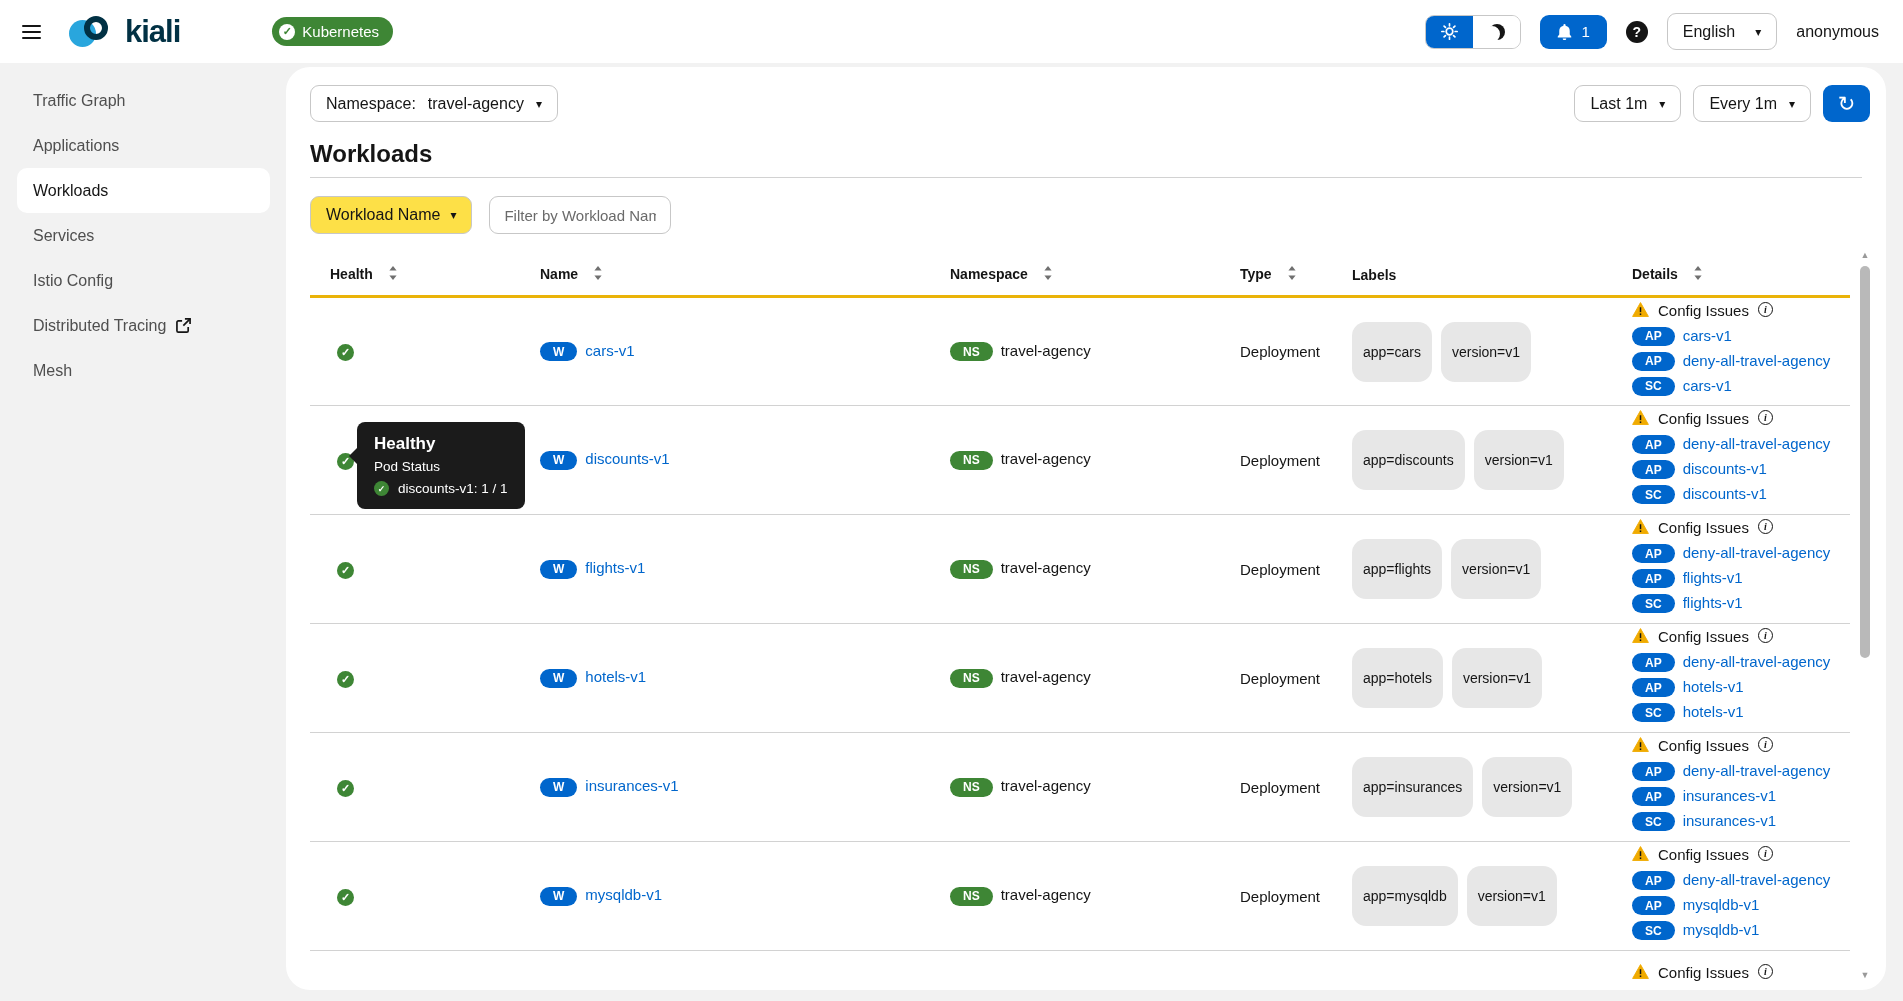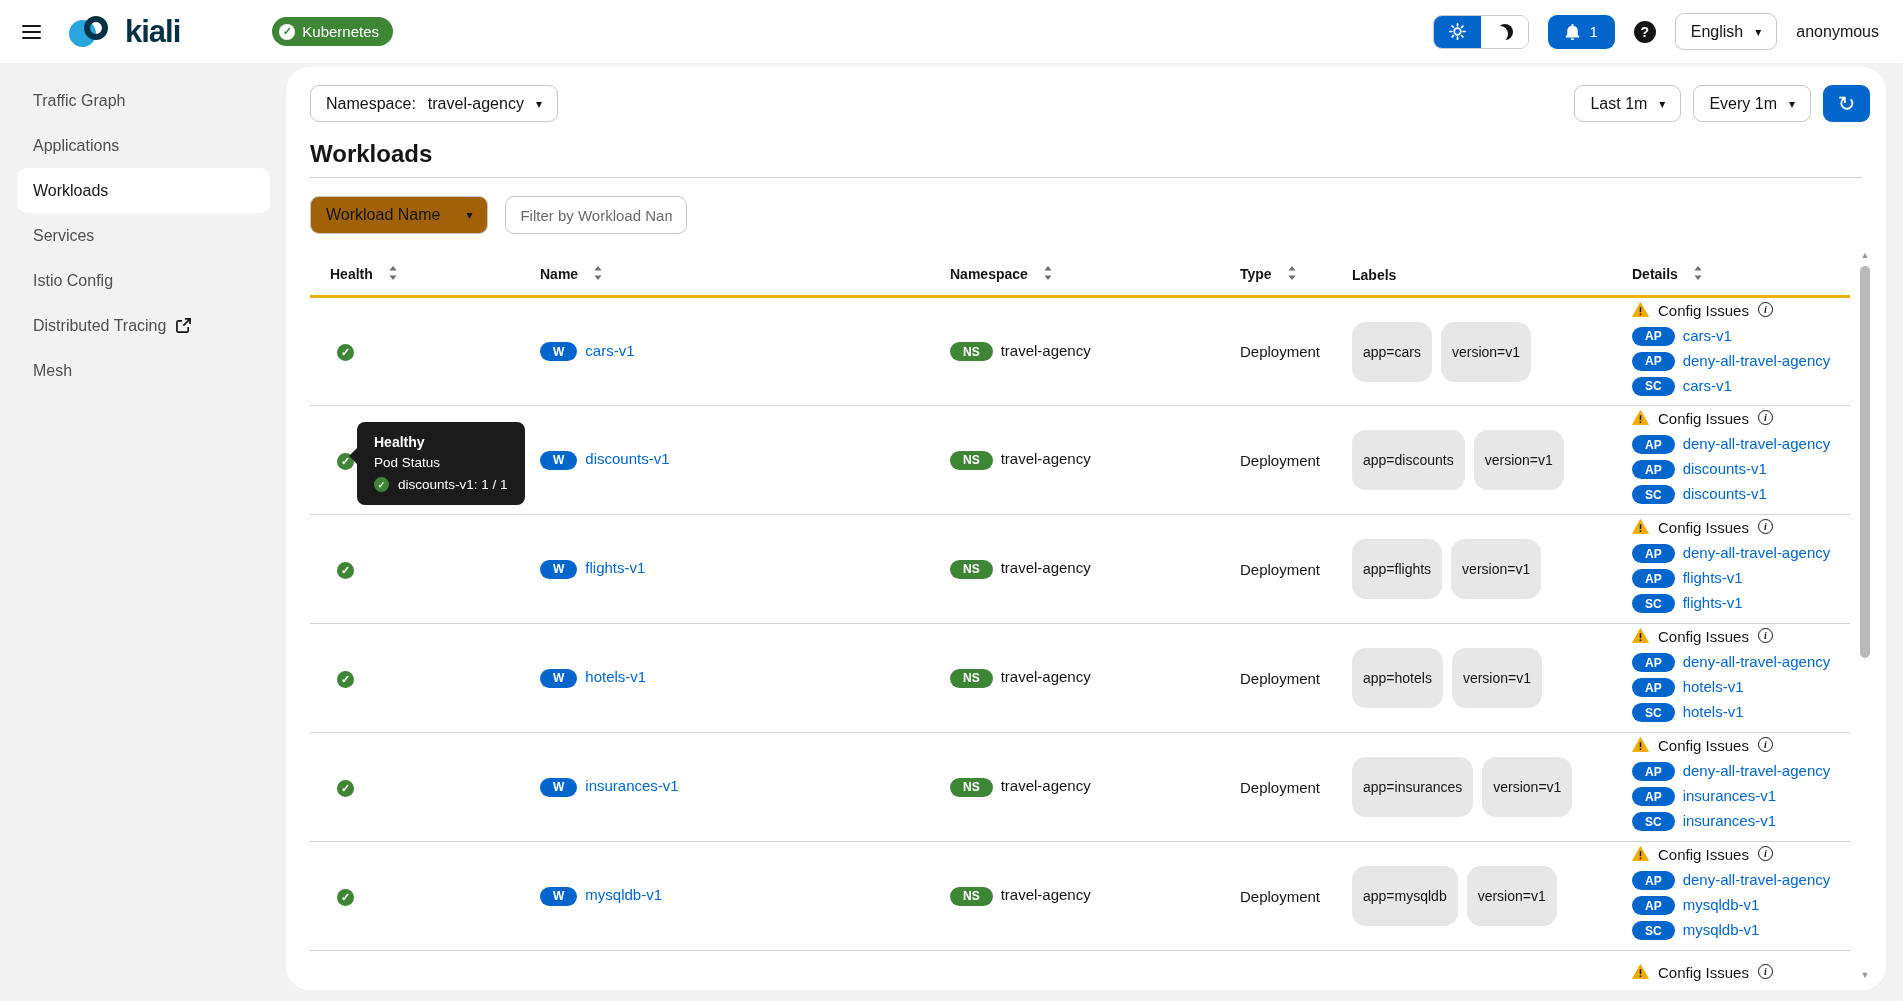--- a/index.html
+++ b/index.html
@@ -27,38 +27,38 @@
     height:29px; display:flex; align-items:center; gap:7px; padding:0 14px 0 7px; font-size:15px;
   }
   .k8s-check { width:16px; height:16px; border-radius:50%; background:#fff; color:#3e8635; font-size:11px; font-weight:700; display:flex; align-items:center; justify-content:center; }
   .mast-right { margin-left:auto; display:flex; align-items:center; gap:19px; }
   .theme-toggle { display:flex; height:34px; border:1px solid #c7c7c7; border-radius:9px; overflow:hidden; }
   .theme-seg { width:47px; display:flex; align-items:center; justify-content:center; cursor:pointer; background:#fff; }
   .theme-seg.light { background:#0066cc; }
   .crescent { width:16px; height:16px; border-radius:50%; box-shadow: inset -5px 2px 0 0 #151515; }
   .bell-btn { background:#0066cc; border:none; color:#fff; height:34px; border-radius:9px; padding:0 17px; display:flex; align-items:center; gap:9px; font-size:15px; cursor:pointer; font-family:inherit; }
   .help-icon { width:22px; height:22px; border-radius:50%; background:#151515; color:#fff; display:flex; align-items:center; justify-content:center; font-size:14px; font-weight:700; cursor:pointer; }
-  .lang-btn { background:#fff; border:1px solid #c7c7c7; border-radius:9px; height:37px; padding:0 15px; display:flex; align-items:center; gap:12px; font-size:16px; color:#151515; cursor:pointer; font-family:inherit; }
+  .lang-btn { background:#fff; border:1px solid #c7c7c7; border-radius:9px; height:37px; padding:0 15px; display:flex; align-items:center; gap:20px; font-size:16px; color:#151515; cursor:pointer; font-family:inherit; }
   .caret { font-size:12px; color:#151515; }
   .username { font-size:16px; color:#151515; cursor:pointer; margin-right:2px; }
   
   .sidebar { position:absolute; top:63px; left:0; width:286px; bottom:0; }
   .nav { position:absolute; top:15px; left:17px; width:253px; }
   .nav-item { height:45px; display:flex; align-items:center; gap:10px; padding:0 16px; font-size:16px; color:#4f4f4f; border-radius:10px; cursor:pointer; }
   .nav-item.active { background:#fff; color:#151515; font-weight:500; }
   
   .card { position:absolute; left:286px; top:67px; width:1600px; height:923px; background:#fff; border-radius:24px; }
   .controls-row { position:absolute; top:18px; left:24px; right:16px; display:flex; align-items:center; }
   .outline-btn { background:#fff; border:1px solid #c7c7c7; border-radius:9px; height:37px; padding:0 15px; display:flex; align-items:center; gap:12px; font-size:16px; color:#151515; cursor:pointer; font-family:inherit; }
   .controls-right { margin-left:auto; display:flex; align-items:center; gap:12px; }
   .refresh-btn { background:#0066cc; color:#fff; border:none; border-radius:9px; width:47px; height:37px; font-size:21px; line-height:1; cursor:pointer; display:flex; align-items:center; justify-content:center; font-family:inherit; }
   .page-title { position:absolute; top:73px; left:24px; font-size:24px; font-weight:700; color:#151515; }
   .title-divider { position:absolute; top:110px; left:24px; right:24px; height:1px; background:#d2d2d2; }
   .filter-row { position:absolute; top:129px; left:24px; display:flex; gap:17px; }
-  .filter-select { background:#a16207; border:1px solid #c7c7c7; border-radius:9px; height:38px; padding:0 15px; display:flex; align-items:center; gap:26px; font-size:16px; color:#151515; cursor:pointer; font-family:inherit; }
+  .filter-select { background:#fde047; border:1px solid #c7c7c7; border-radius:9px; height:38px; padding:0 15px; display:flex; align-items:center; gap:10px; font-size:16px; color:#151515; cursor:pointer; font-family:inherit; }
   .filter-input { border:1px solid #c7c7c7; border-radius:9px; height:38px; width:182px; padding:0 14px; font-size:15px; font-family:inherit; color:#151515; }
   .filter-input::placeholder { color:#6a6a6a; }
   
   .table-wrap { position:absolute; top:195px; left:24px; width:1540px; bottom:0; overflow:hidden; }
   table { width:1540px; border-collapse:collapse; table-layout:fixed; }
   th { text-align:left; padding:4px 0 12px 20px; font-size:14px; font-weight:700; color:#151515; border-bottom:3px solid #eab308; white-space:nowrap; }
   .sort-btn { display:inline-block; margin-left:15px; color:#707070; cursor:pointer; vertical-align:-1px; }
   td { height:109px; border-bottom:1px solid #d2d2d2; padding:0 0 0 20px; vertical-align:middle; font-size:15px; color:#151515; }
   tr.partial td { vertical-align:top; padding-top:13px; border-bottom:none; height:60px; }
   .health-icon { display:inline-flex; width:17px; height:17px; border-radius:50%; background:#3e8635; color:#fff; font-size:11px; font-weight:700; align-items:center; justify-content:center; margin-left:7px; cursor:pointer; }
@@ -73,21 +73,21 @@
   .info-icon { width:15px; height:15px; border-radius:50%; border:1.5px solid #151515; color:#151515; font-size:10px; font-weight:700; display:inline-flex; align-items:center; justify-content:center; margin-left:9px; cursor:pointer; font-style:italic; font-family:"Liberation Serif", serif; }
   
   .scrollbar { position:absolute; left:1572px; top:183px; bottom:10px; width:14px; }
   .scroll-arrow { position:absolute; left:1px; width:12px; text-align:center; font-size:9px; color:#999; cursor:pointer; }
   .scroll-arrow.up { top:0; }
   .scroll-arrow.down { bottom:0; }
   .scroll-thumb { position:absolute; left:2px; top:16px; width:10px; height:392px; background:#b9b9b9; border-radius:6px; cursor:pointer; }
   
   .tooltip { position:absolute; left:357px; top:422px; background:#1b1b1b; color:#fff; border-radius:8px; padding:12px 17px 13px 17px; z-index:20; }
   .tooltip .arrow { position:absolute; left:-8px; top:26px; width:0; height:0; border:8px solid transparent; border-right-color:#1b1b1b; border-left:none; }
-  .tt-title { font-size:14px; font-weight:700; margin-bottom:5px; }
+  .tt-title { font-size:17px; font-weight:700; margin-bottom:5px; }
   .tt-sub { font-size:13.5px; margin-bottom:7px; }
   .tt-status { display:flex; align-items:center; gap:9px; font-size:13.5px; }
   .tt-check { width:15px; height:15px; border-radius:50%; background:#3e8635; color:#fff; font-size:9px; font-weight:700; display:inline-flex; align-items:center; justify-content:center; flex:none; }
 </style>
 </head>
 <body>
 
 <header class="masthead">
   <div class="burger">
       <span></span>

